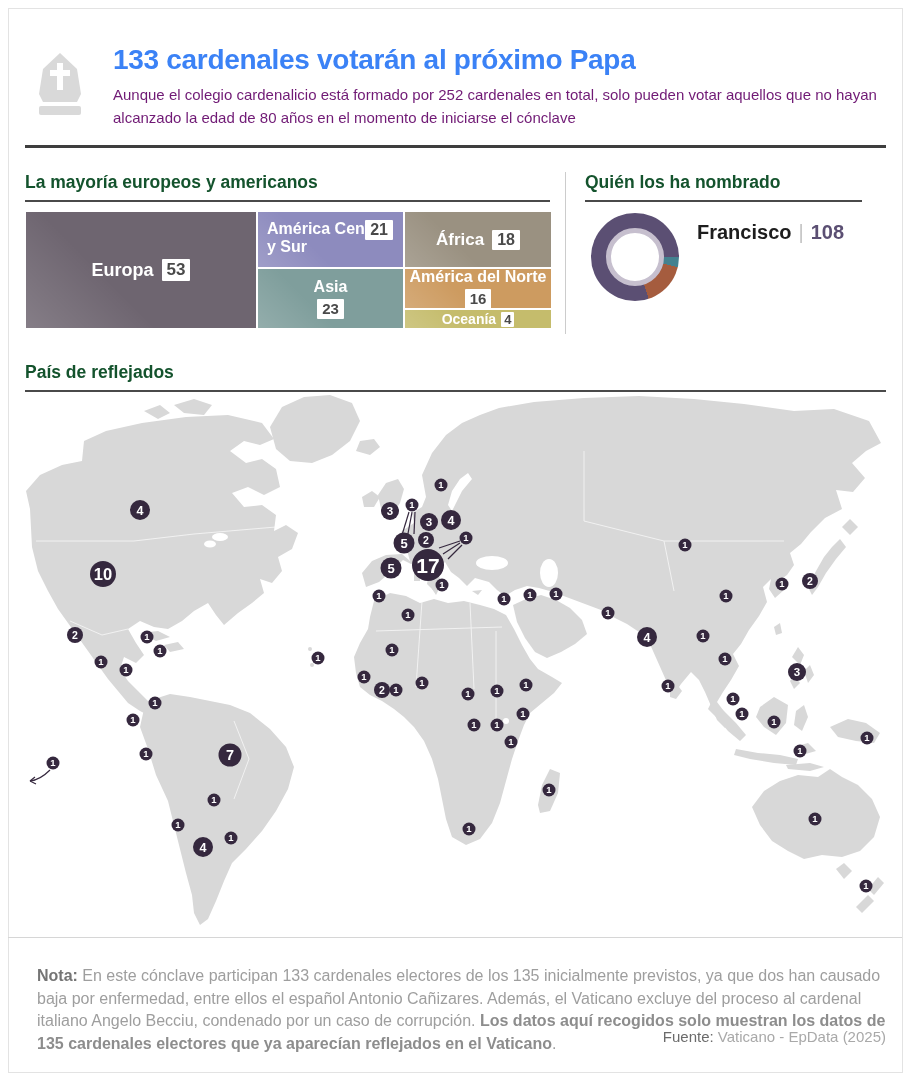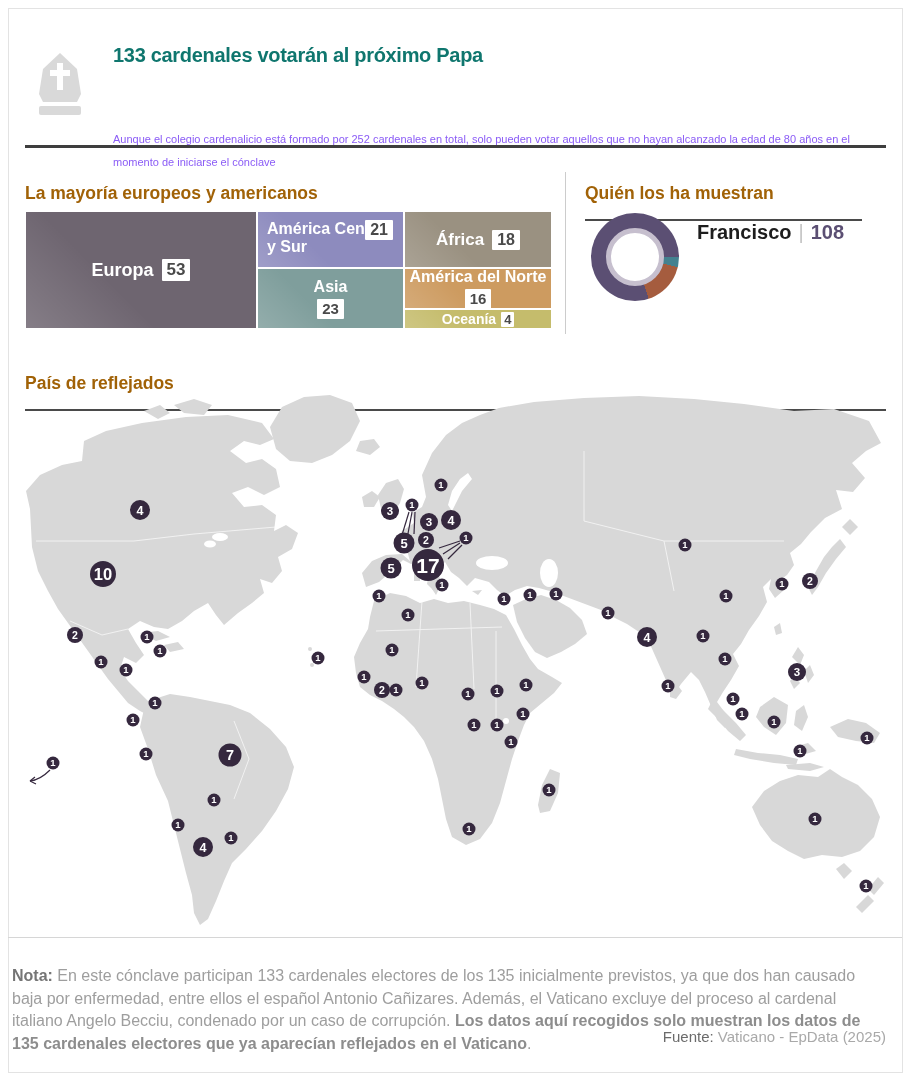--- a/index.html
+++ b/index.html
@@ -4,27 +4,27 @@
 <style>
   html,body{margin:0;padding:0;}
   body{
     width:911px;height:1080px;background:#ffffff;position:relative;overflow:hidden;
     font-family:"Liberation Sans", sans-serif;color:#111;
   }
   .frame{position:absolute;left:8px;top:8px;width:893px;height:1063px;border:1px solid #e3e3e3;}
 
   
   .mitre{position:absolute;left:36px;top:52px;}
-  .hdr-title{position:absolute;left:113px;top:44px;font-size:20px;font-weight:bold;color:#0f766e;letter-spacing:-.3px;}
-  .hdr-sub{position:absolute;left:113px;top:83px;width:778px;font-size:11px;line-height:23px;color:#8b5cf6;margin-top:45px;}
+  .hdr-title{position:absolute;left:113px;top:44px;font-size:28px;font-weight:bold;color:#3b82f6;letter-spacing:-.3px;}
+  .hdr-sub{position:absolute;left:113px;top:83px;width:778px;font-size:15px;line-height:23px;color:#701a75;}
   .hdr-rule{position:absolute;left:25px;top:145px;width:861px;height:3px;background:#3e3e3e;}
 
   
-  .sec-title{position:absolute;font-size:17.5px;font-weight:bold;color:#a16207;
-    border-bottom:2px solid #4a4a4a;padding-bottom:15px;margin-top:11px;}
+  .sec-title{position:absolute;font-size:17.5px;font-weight:bold;color:#14532d;
+    border-bottom:2px solid #4a4a4a;padding-bottom:7px;}
   .sec-title.tm{left:25px;top:172px;width:525px;}
   .sec-title.dn{left:585px;top:172px;width:277px;}
   .sec-title.mp{left:25px;top:362px;width:861px;}
   .vdivider{position:absolute;left:565px;top:172px;width:1px;height:162px;background:#cccccc;}
 
   
   .treemap{position:absolute;left:25px;top:211px;width:527px;height:118px;}
   .tm-cell{position:absolute;box-sizing:border-box;border:1px solid #fff;color:#fff;font-weight:bold;overflow:hidden;}
   .tm-cell::after{content:"";position:absolute;inset:0;background:linear-gradient(45deg,rgba(255,255,255,.16),rgba(255,255,255,0) 38%);pointer-events:none;}
   .tm-badge{background:#ffffff;color:#4a4a4a;font-weight:bold;padding:1px 5px;border-radius:1px;}
@@ -49,21 +49,21 @@
   .legend-row{font-size:20px;font-weight:bold;white-space:nowrap;line-height:23px;}
   .lg-name{color:#1d1d1d;}
   .lg-sep{color:#c3c3c3;font-weight:normal;padding:0 7px;}
   .lg-val{font-weight:bold;}
 
   
   .mapwrap{position:absolute;left:24px;top:391px;width:861px;height:545px;}
 
   
   .note-rule{position:absolute;left:8px;top:937px;width:894px;height:1px;background:#d6d6d6;}
-  .note{position:absolute;left:12px;top:949px;width:853px;font-size:16px;line-height:22.5px;color:#9e9e9e;}
+  .note{position:absolute;left:37px;top:949px;width:853px;font-size:16px;line-height:22.5px;color:#9e9e9e;}
   .note-label{font-weight:bold;color:#757575;}
   .note-bold{font-weight:bold;color:#8d8d8d;}
   .source{position:absolute;right:25px;top:1028px;font-size:15px;}
   .src-label{color:#6b6b6b;}
   .src-value{color:#a9a9a9;}
 </style>
 </head>
 <body>
 
 <div class="frame"></div>
@@ -72,21 +72,21 @@
   <path fill="#d9d9d9" d="M24,1 L41,17 L45,42 L41,50 L7,50 L3,42 L7,17 Z"></path>
   <rect fill="#ffffff" x="21" y="11" width="6" height="27"></rect>
   <rect fill="#ffffff" x="14" y="18" width="20" height="6"></rect>
   <rect fill="#d9d9d9" x="3" y="54" width="42" height="9" rx="2"></rect>
 </svg>
 <div class="hdr-title">133 cardenales votarán al próximo Papa</div>
 <div class="hdr-sub">Aunque el colegio cardenalicio está formado por 252 cardenales en total, solo pueden votar aquellos que no hayan alcanzado la edad de 80 años en el momento de iniciarse el cónclave</div>
 <div class="hdr-rule"></div>
 
 <div class="sec-title tm">La mayoría europeos y americanos</div>
-<div class="sec-title dn">Quién los ha muestran</div>
+<div class="sec-title dn">Quién los ha nombrado</div>
 <div class="vdivider"></div>
 
 <div class="treemap">
   <div class="tm-cell tm-inline-center-large" style="left: 0px; top: 0px; width: 232px; height: 118px; background: rgb(110, 101, 112);">
     <span class="tm-label">Europa</span>
     <span class="tm-badge">53</span>
   </div>
 
   <div class="tm-cell tm-corner" style="left: 232px; top: 0px; width: 147px; height: 57px; background: rgb(141, 139, 190);">
     <span class="tm-label">América Central y Sur</span>

